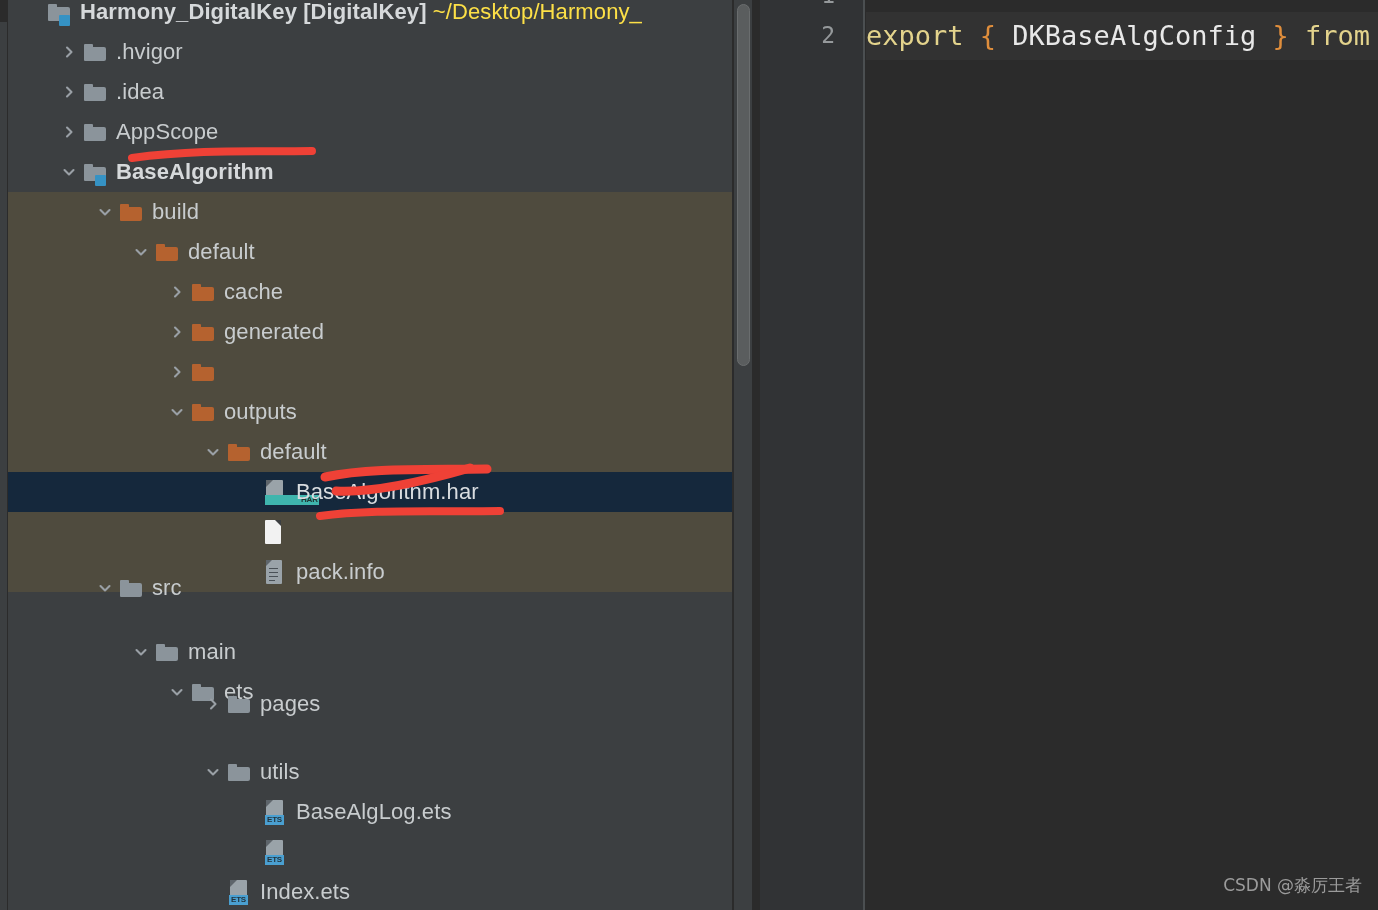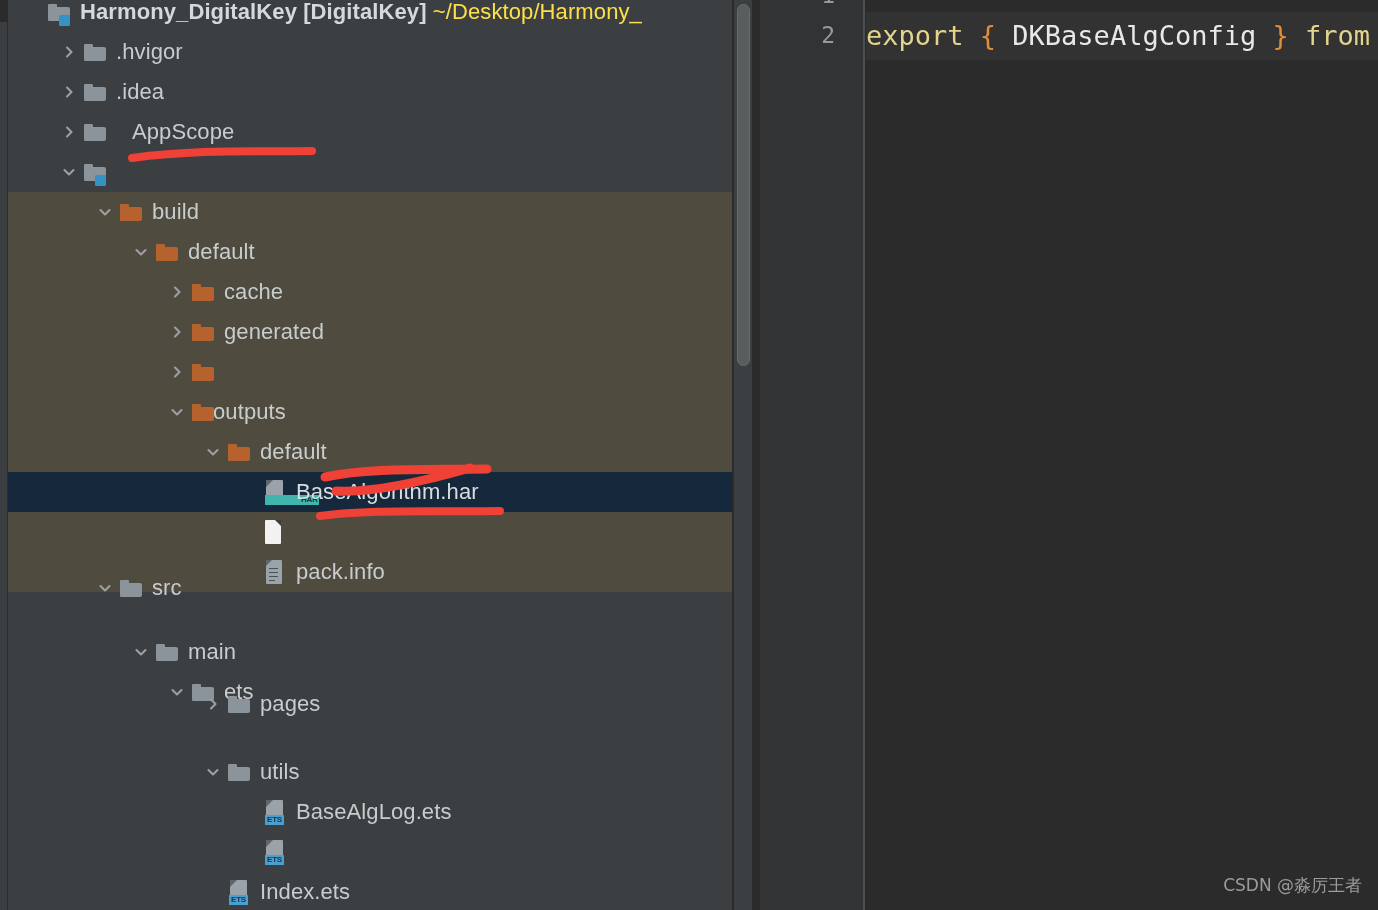--- a/index.html
+++ b/index.html
@@ -233,35 +233,36 @@
             <svg width="16" height="16" viewBox="0 0 16 16">
               <path d="M6 3.5 L10.5 8 L6 12.5"></path>
             </svg>
           </span>
           <span class="icon-wrap" style="left:76px">
             <span class="folder grey">
               <span class="tab"></span>
               <span class="body"></span>
             </span>
           </span>
-          <span class="label" style="left:124px">AppScope</span>
+          <span class="label" style="left:108px">AppScope</span>
         </div>
         <div class="row" style="top: 152px;">
           <span class="arrow" style="left:50px">
             <svg width="16" height="16" viewBox="0 0 16 16">
               <path d="M3.5 6 L8 10.5 L12.5 6"></path>
             </svg>
           </span>
           <span class="icon-wrap" style="left:76px">
             <span class="folder grey" style="overflow:visible">
               <span class="tab"></span>
               <span class="body"></span>
               <span class="mod-badge"></span>
             </span>
           </span>
+          <span class="label bold" style="left:108px">BaseAlgorithm</span>
         </div>
         <div class="row excluded" style="top: 192px;">
           <span class="arrow" style="left:86px">
             <svg width="16" height="16" viewBox="0 0 16 16">
               <path d="M3.5 6 L8 10.5 L12.5 6"></path>
             </svg>
           </span>
           <span class="icon-wrap" style="left:112px">
             <span class="folder orange">
               <span class="tab"></span>
@@ -330,21 +331,21 @@
             <svg width="16" height="16" viewBox="0 0 16 16">
               <path d="M3.5 6 L8 10.5 L12.5 6"></path>
             </svg>
           </span>
           <span class="icon-wrap" style="left:184px">
             <span class="folder orange">
               <span class="tab"></span>
               <span class="body"></span>
             </span>
           </span>
-          <span class="label" style="left:205px">outputs</span>
+          <span class="label" style="left:216px">outputs</span>
         </div>
         <div class="row excluded" style="top: 432px;">
           <span class="arrow" style="left:194px">
             <svg width="16" height="16" viewBox="0 0 16 16">
               <path d="M3.5 6 L8 10.5 L12.5 6"></path>
             </svg>
           </span>
           <span class="icon-wrap" style="left:220px">
             <span class="folder orange">
               <span class="tab"></span>

